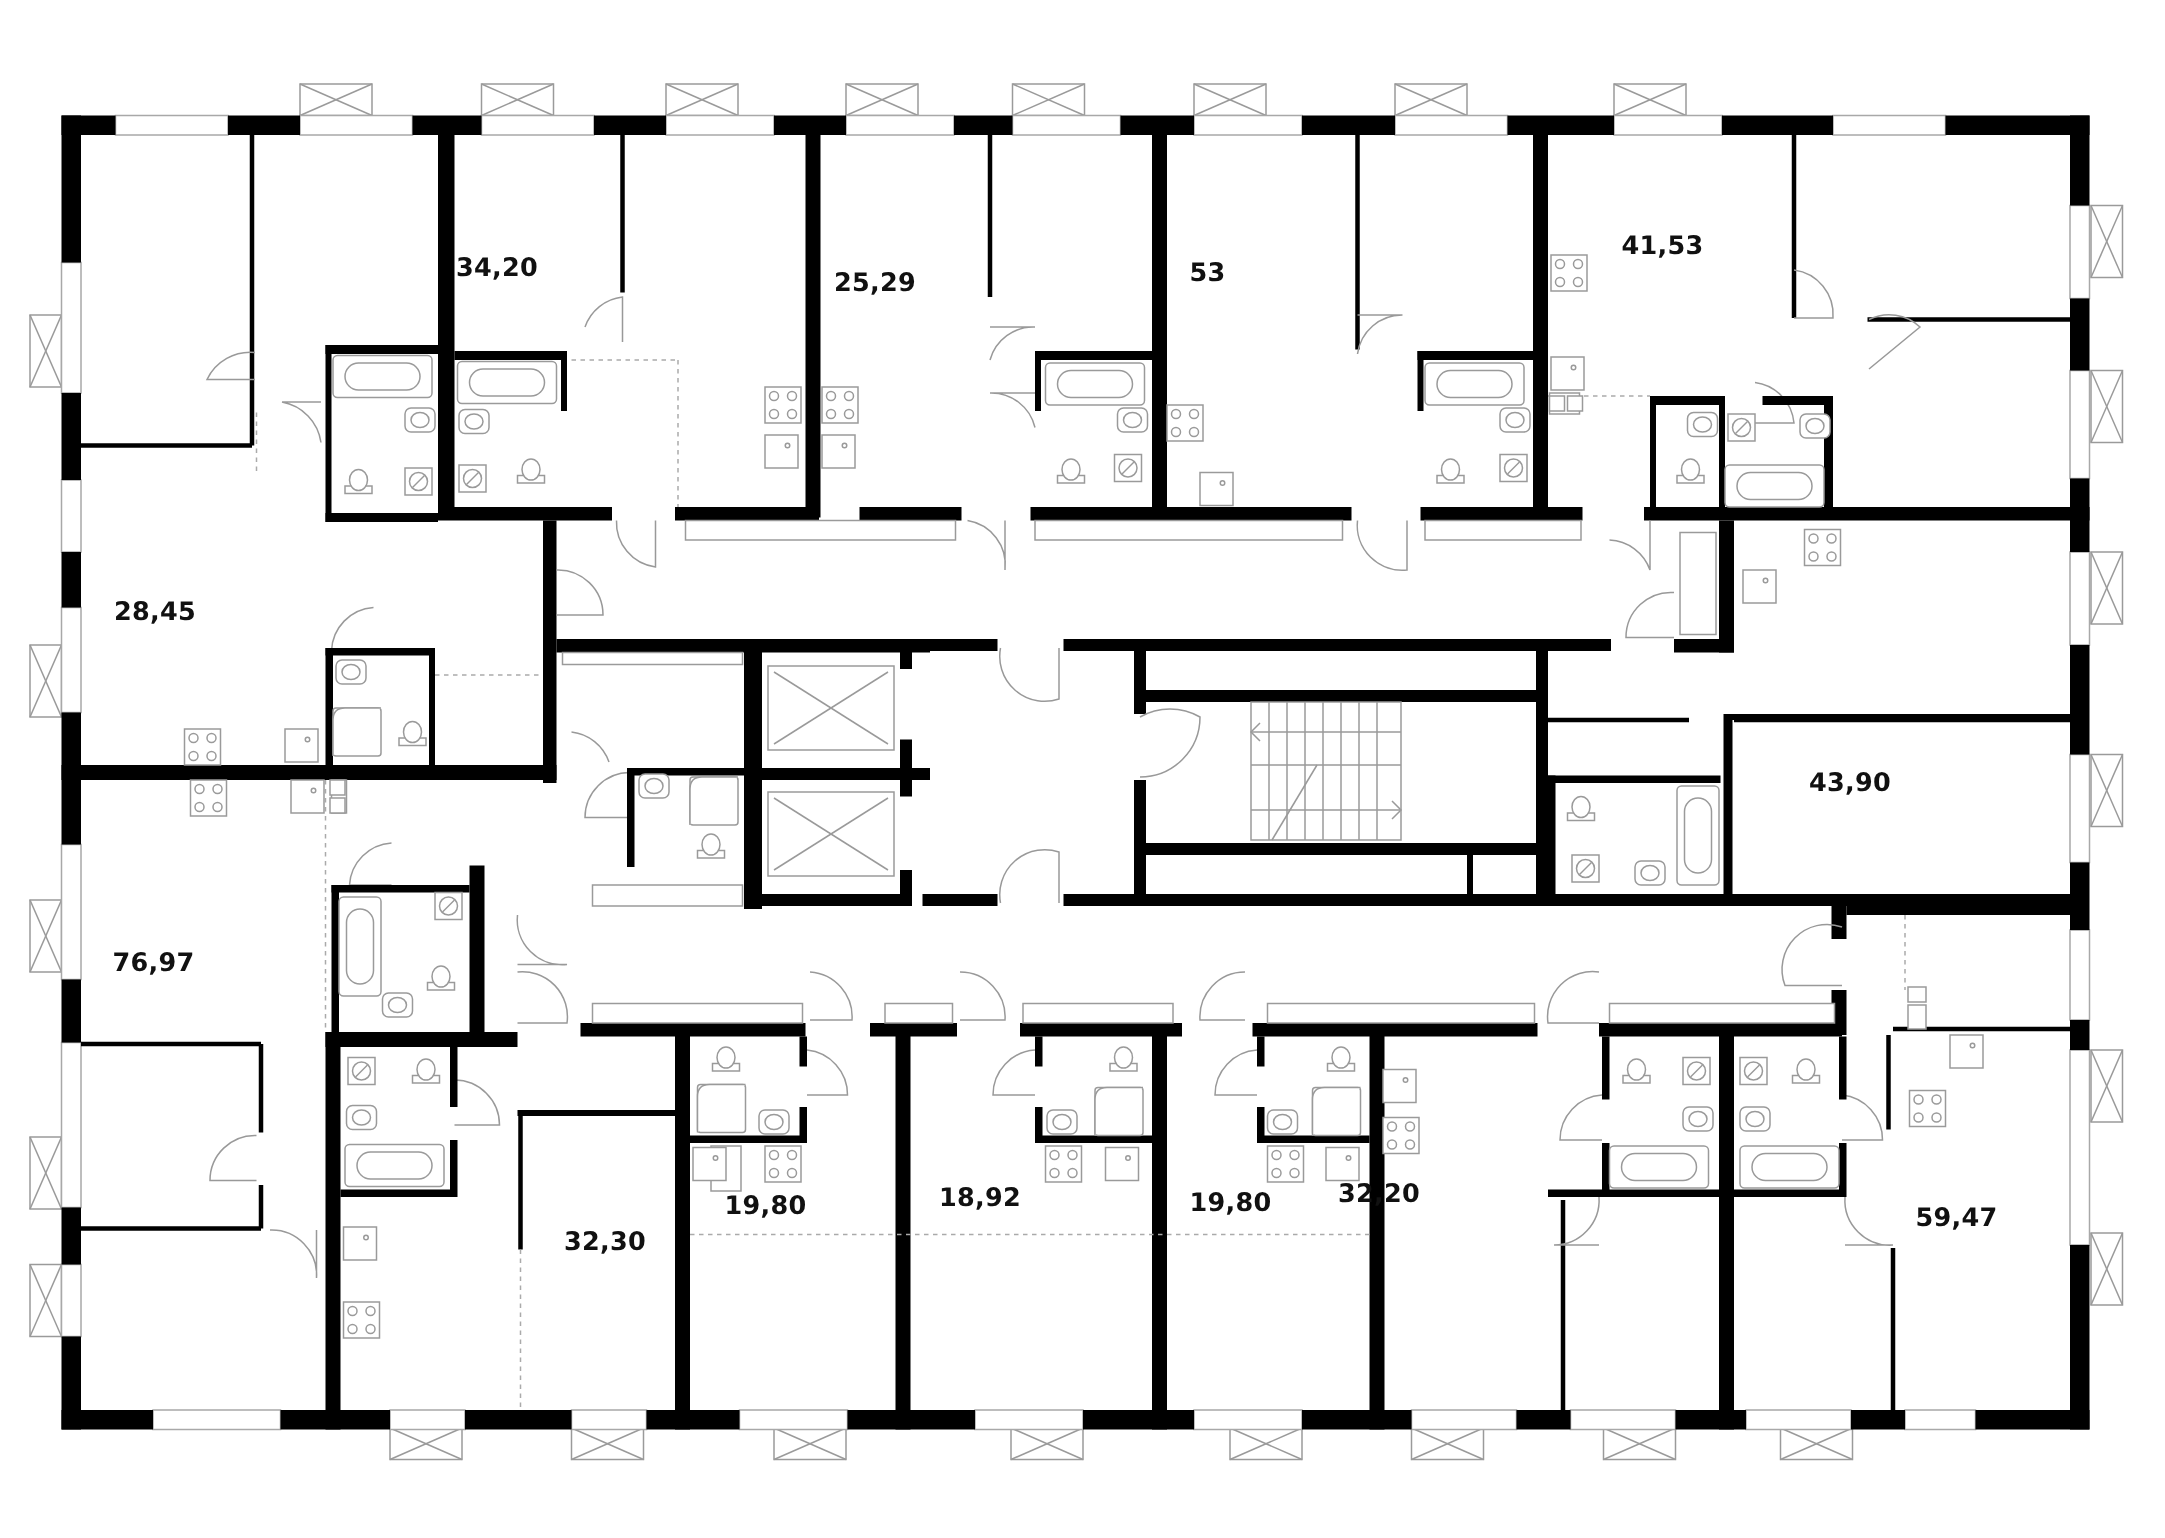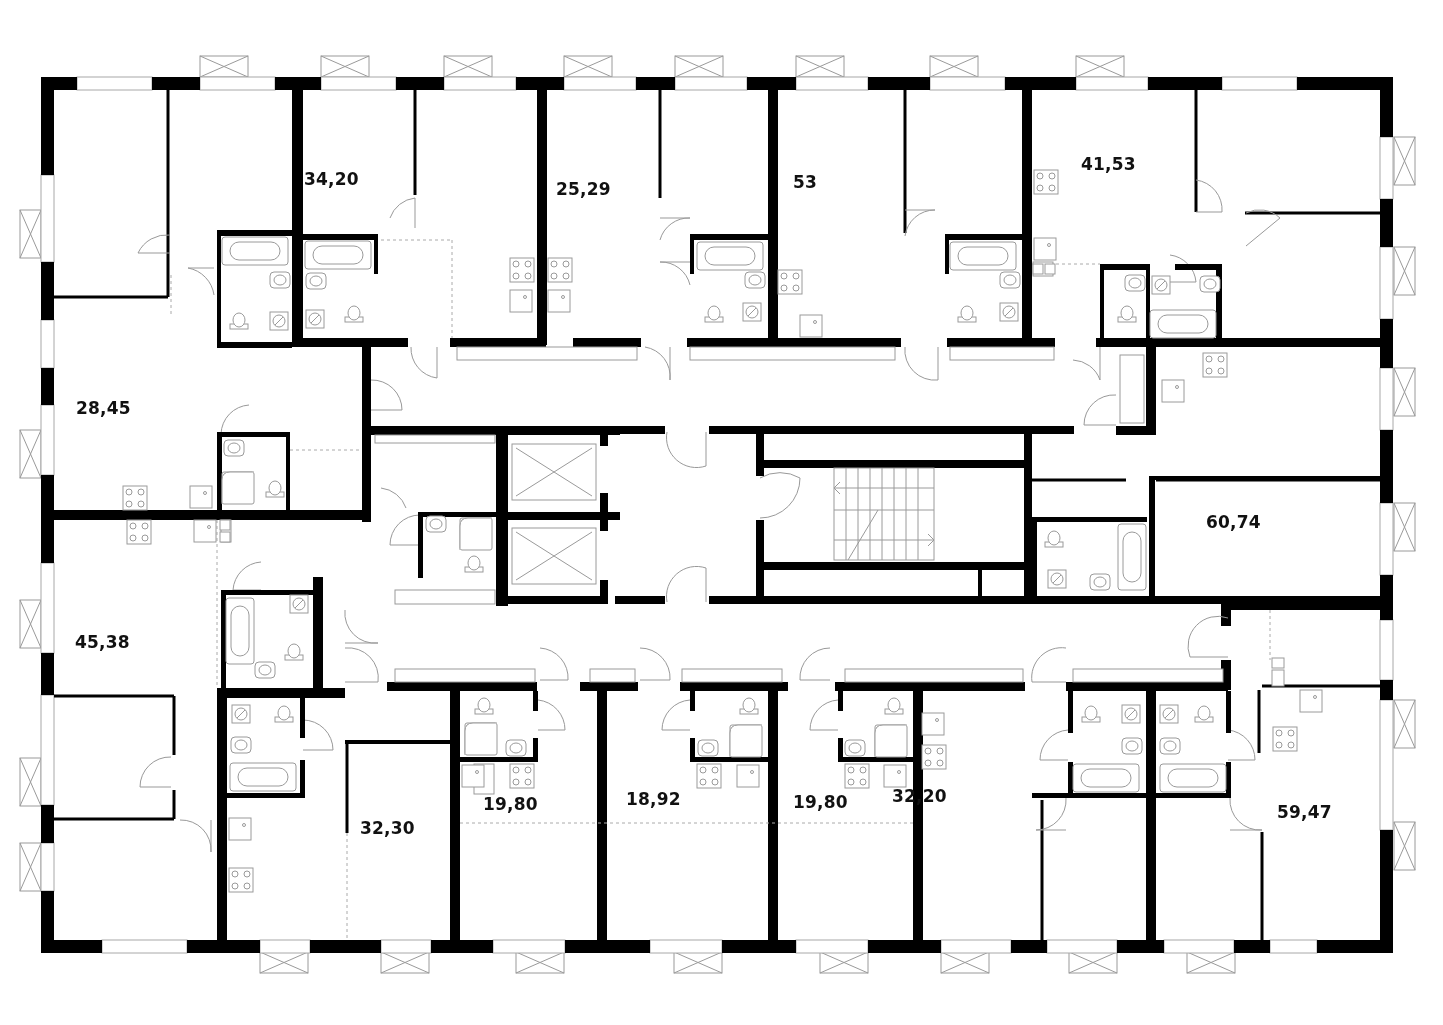--- a/index.html
+++ b/index.html
@@ -491,21 +491,21 @@
       <rect class="fix" x="1045" y="264" width="10" height="10"></rect>
   </g>
 </svg>
 
 <div id="labels">
   <div class="lbl" style="left:304px;top:169px">34,20</div>
   <div class="lbl" style="left:556px;top:179px">25,29</div>
   <div class="lbl" style="left:793px;top:172px">53</div>
   <div class="lbl" style="left:1081px;top:154px">41,53</div>
   <div class="lbl" style="left:76px;top:398px">28,45</div>
-  <div class="lbl" style="left:1206px;top:512px">60,74</div>
-  <div class="lbl" style="left:75px;top:632px">45,38</div>
-  <div class="lbl" style="left:360px;top:818px">32,30</div>
+  <div class="lbl" style="left:1206px;top:512px">43,90</div>
+  <div class="lbl" style="left:75px;top:632px">76,97</div>
+  <div class="lbl" style="left:376px;top:818px">32,30</div>
   <div class="lbl" style="left:483px;top:794px">19,80</div>
   <div class="lbl" style="left:626px;top:789px">18,92</div>
   <div class="lbl" style="left:793px;top:792px">19,80</div>
   <div class="lbl" style="left:892px;top:786px">32,20</div>
   <div class="lbl" style="left:1277px;top:802px">59,47</div>
 </div>
 
 </body></html>

